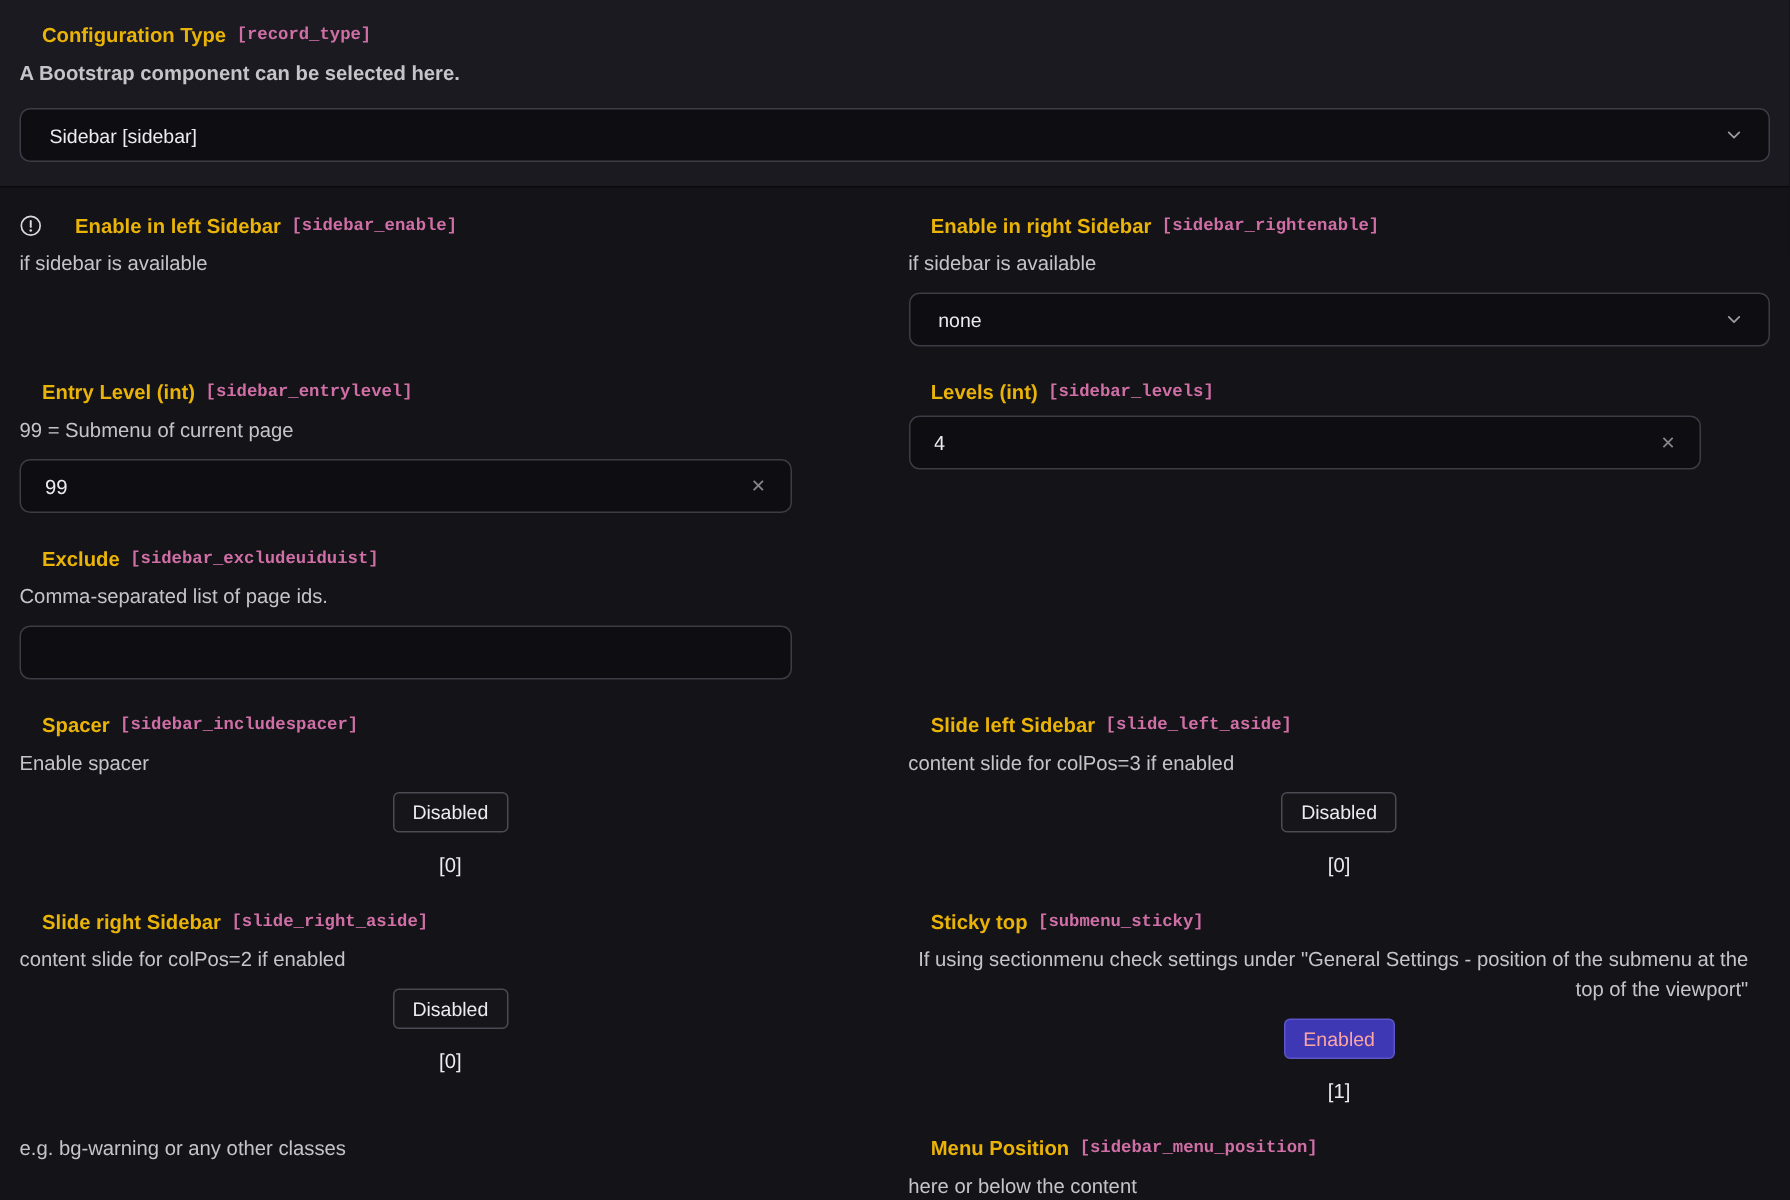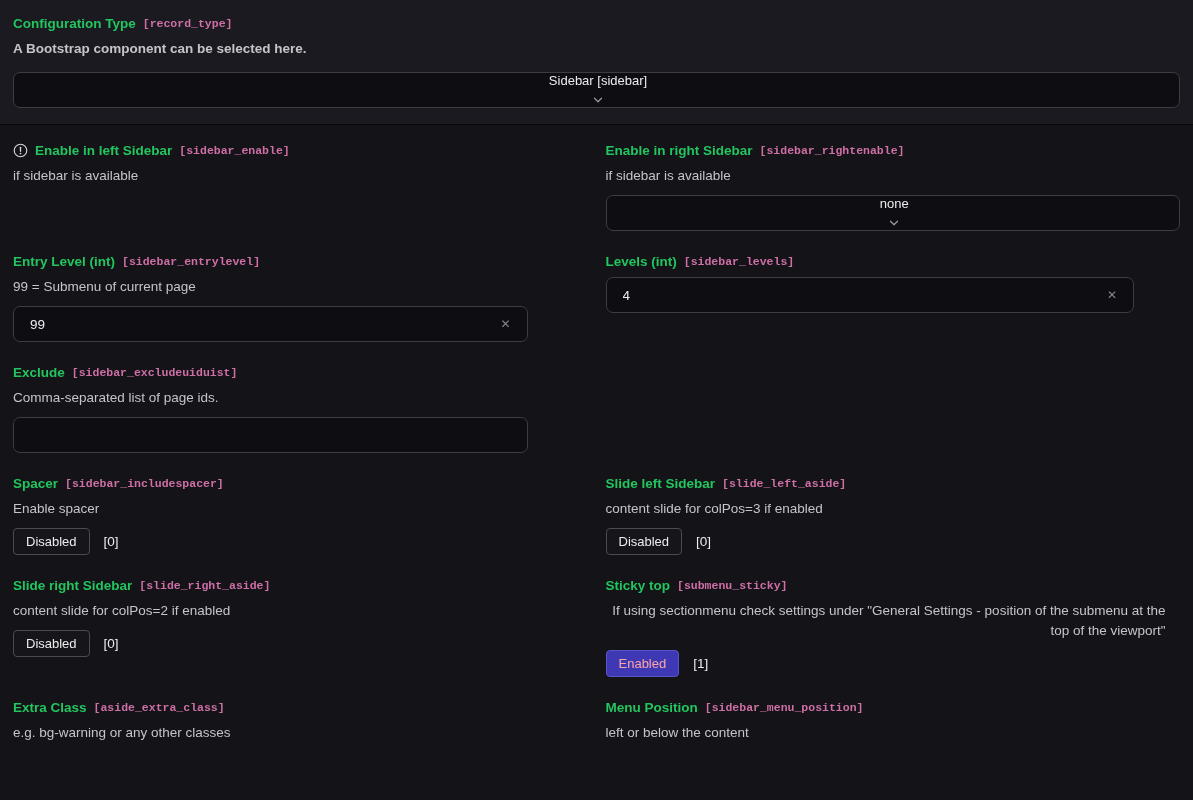--- a/index.html
+++ b/index.html
@@ -31,21 +31,21 @@
   }
   .field { margin-bottom: 21px; }
   
   .flabel {
     display: flex;
     align-items: center;
     gap: 7px;
     margin-bottom: 7px;
     min-height: 18px;
   }
-  .lname { font-size: 13.5px; font-weight: bold; color: #22c55e; }
+  .lname { font-size: 13.5px; font-weight: bold; color: #eab308; margin-left: 15px; }
   .fkey {
     font-family: Liberation Mono, monospace;
     font-size: 11.5px;
     font-weight: bold;
     color: #cf6fa6;
     position: relative;
     top: 0.5px;
   }
   .fdesc {
     font-size: 13.5px;
@@ -57,21 +57,20 @@
   .select-box {
     height: 36px;
     background: #0e0e12;
     border: 1px solid #3c3c45;
     border-radius: 7px;
     display: flex;
     align-items: center;
     justify-content: space-between;
     padding: 0 16px 0 19px;
     cursor: pointer;
-    flex-direction: column;
   }
   .select-box .sel-text { font-size: 13px; color: #ececef; }
   .select-box.focused {
     border-color: #5d92a7;
     background: #141f28;
     box-shadow: 0 1px 4px rgba(90, 160, 185, 0.35);
   }
   .chev { width: 14px; height: 14px; flex: 0 0 auto; }
   .input-wrap {
     height: 36px;
@@ -97,21 +96,21 @@
   }
   .clear-x {
     color: #85858c;
     font-size: 12px;
     line-height: 1;
     cursor: pointer;
     padding: 2px;
     visibility: hidden;
   }
   .clear-x.shown { visibility: visible; }
-  .btn-row { display: flex; align-items: center; gap: 14px; margin-top: 2px; }
+  .btn-row { display: flex; align-items: center; gap: 14px; margin-top: 2px; flex-direction: column; }
   .toggle-btn {
     font-family: "Liberation Sans", sans-serif;
     font-size: 13px;
     color: #ececef;
     background: #15151a;
     border: 1px solid #4b4b54;
     border-radius: 4px;
     padding: 5px 12px;
     cursor: pointer;
   }
@@ -250,31 +249,27 @@
         <span class="fkey">[submenu_sticky]</span>
       </div>
       <div class="fdesc" style="max-width:560px;text-align:right;">If using sectionmenu check settings under "General Settings - position of the submenu at the top of the viewport"</div>
       <div class="btn-row">
         <button class="toggle-btn on">Enabled</button>
         <span class="toggle-val">[1]</span>
       </div>
     </div>
 
     <div class="field">
-      <div class="flabel">
-        <span class="lname">Extra Class</span>
-        <span class="fkey">[aside_extra_class]</span>
-      </div>
       <div class="fdesc">e.g. bg-warning or any other classes</div>
 
     </div>
 
     <div class="field">
       <div class="flabel">
         <span class="lname">Menu Position</span>
         <span class="fkey">[sidebar_menu_position]</span>
       </div>
-      <div class="fdesc">left or below the content</div>
+      <div class="fdesc">here or below the content</div>
 
     </div>
 
   </div>
 </div>
 
 </body></html>

